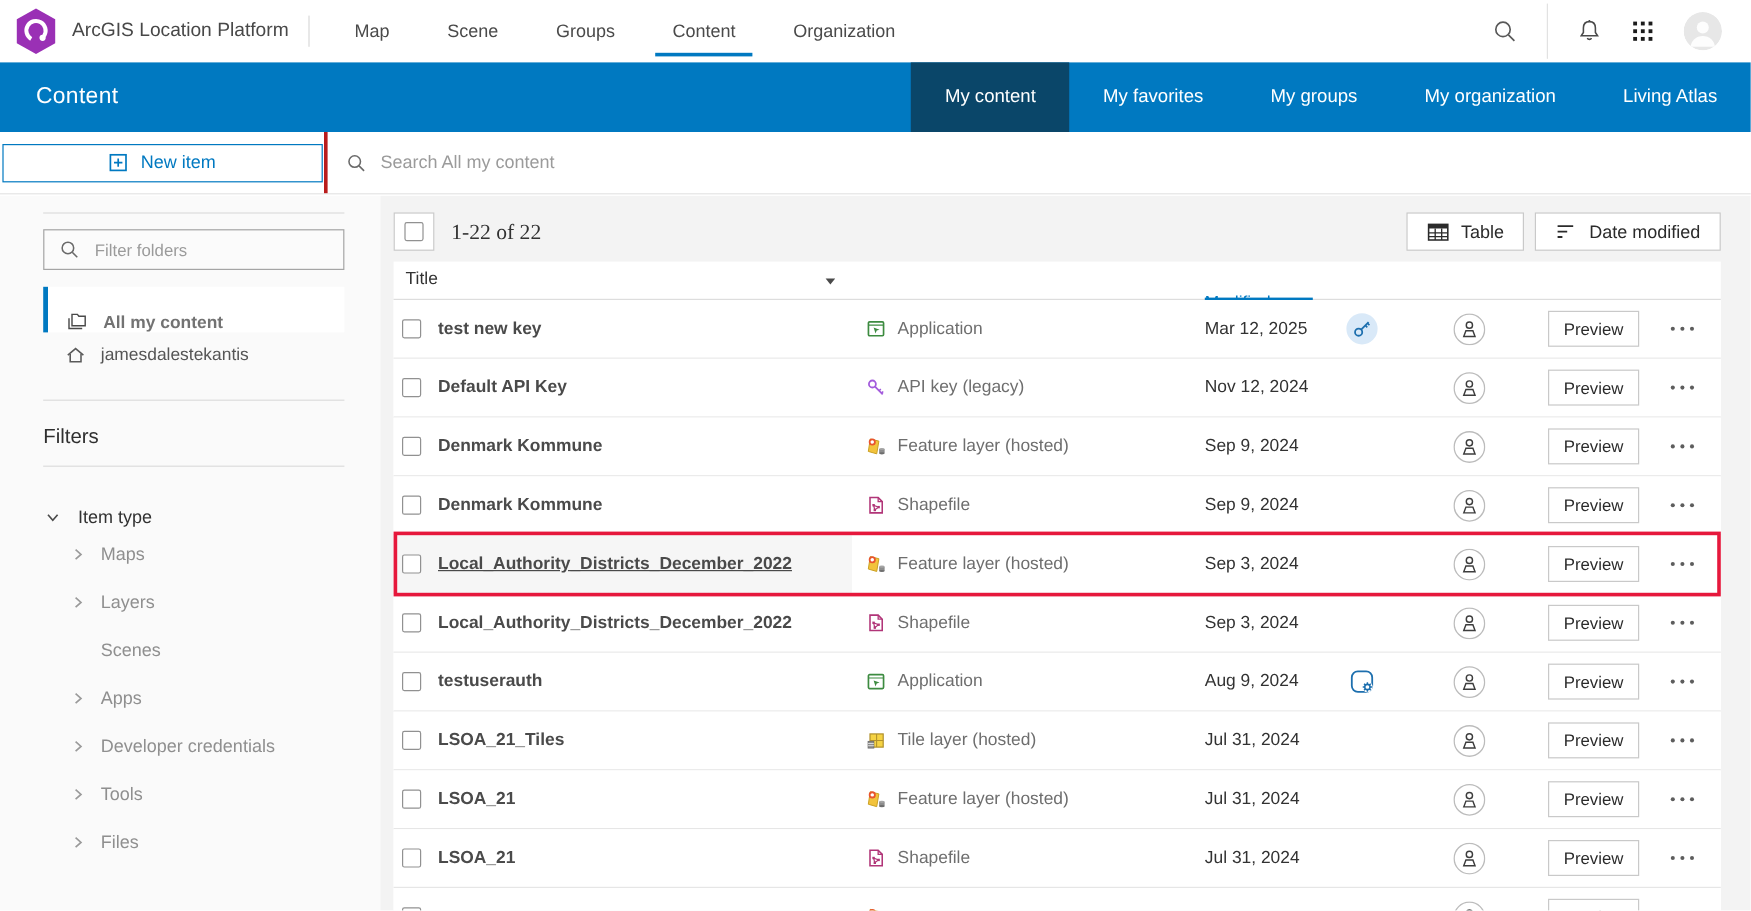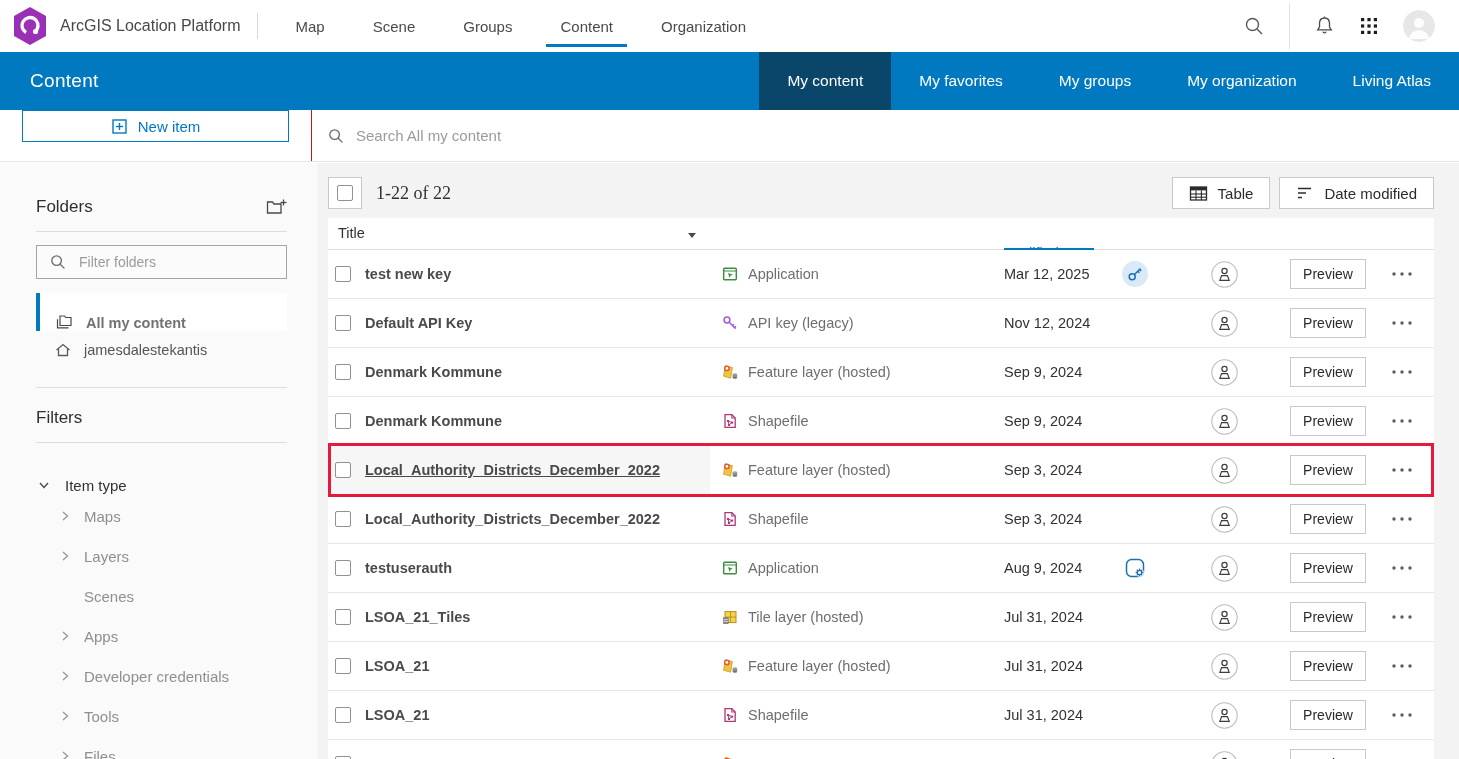--- a/index.html
+++ b/index.html
@@ -22,21 +22,21 @@
 
   
   .bluebar{position:absolute;top:52px;left:0;right:0;height:58px;background:#0079c1;display:flex;align-items:center;color:#fff;}
   .bluebar-title{font-size:19px;margin-left:30px;font-weight:400;letter-spacing:.3px;}
   .tabs{margin-left:auto;display:flex;height:100%;padding-right:0;}
   .tab{display:flex;align-items:center;padding:0 28px;font-size:15.5px;cursor:pointer;white-space:nowrap;}
   .tab.active{background:#0a4669;}
 
   
   .actionrow{position:absolute;top:110px;left:0;right:0;height:52px;background:#fff;border-bottom:1px solid #e4e4e4;display:flex;box-sizing:border-box;}
-  .newitem-zone{width:312px;border-right:1px solid #b91c1c;display:flex;justify-content:center;box-sizing:border-box;}
+  .newitem-zone{width:273px;border-right:3px solid #b91c1c;display:flex;align-items:center;justify-content:center;box-sizing:border-box;}
   .newitem-btn{width:267px;height:32px;border:1px solid #0079c1;background:#fff;color:#0079c1;font-size:15px;
                display:flex;align-items:center;justify-content:center;gap:10px;cursor:pointer;font-family:inherit;}
   .search-zone{flex:1;display:flex;align-items:center;gap:9px;padding-left:15px;}
   .search-input{border:none;outline:none;font-size:15px;color:#333;width:700px;background:transparent;font-family:inherit;}
   .search-input::placeholder{color:#9b9b9b;}
 
   
   .main{position:absolute;top:163px;bottom:0;left:0;right:0;display:flex;overflow:hidden;}
   .sidebar{width:317px;min-width:317px;background:#fafafa;box-sizing:border-box;padding:0 30px 0 36px;overflow:hidden;}
   .content{flex:1;background:#f3f3f3;position:relative;overflow:hidden;}
@@ -191,30 +191,20 @@
             <line x1="11.2" y1="11.2" x2="15.4" y2="15.4" stroke="#6a6a6a" stroke-width="1.3"></line>
           </svg>
         </span>
       <input class="search-input" placeholder="Search All my content" style="">
     </div>
   </div>
 
   <div class="main">
 
     <aside class="sidebar">
-      <div class="folders-head">
-        <span class="side-heading">Folders</span>
-        <span style="display:flex;cursor:pointer;">
-            <svg width="22" height="20" viewBox="0 0 22 20">
-              <path d="M2.5 16 V5 h5 l1.5 2 H16 v9 Z" fill="none" stroke="#4a4a4a" stroke-width="1.3"></path>
-              <line x1="18.5" y1="2.5" x2="18.5" y2="8.5" stroke="#4a4a4a" stroke-width="1.3"></line>
-              <line x1="15.5" y1="5.5" x2="21.5" y2="5.5" stroke="#4a4a4a" stroke-width="1.3"></line>
-            </svg>
-          </span>
-      </div>
       <hr class="side-hr">
       <div class="filter-input">
         <span style="display:flex;">
             <svg width="18" height="18" viewBox="0 0 18 18">
               <circle cx="7.6" cy="7.6" r="4.8" fill="none" stroke="#6a6a6a" stroke-width="1.3"></circle>
               <line x1="11.2" y1="11.2" x2="15.4" y2="15.4" stroke="#6a6a6a" stroke-width="1.3"></line>
             </svg>
           </span>
         <input placeholder="Filter folders" style="">
       </div>

